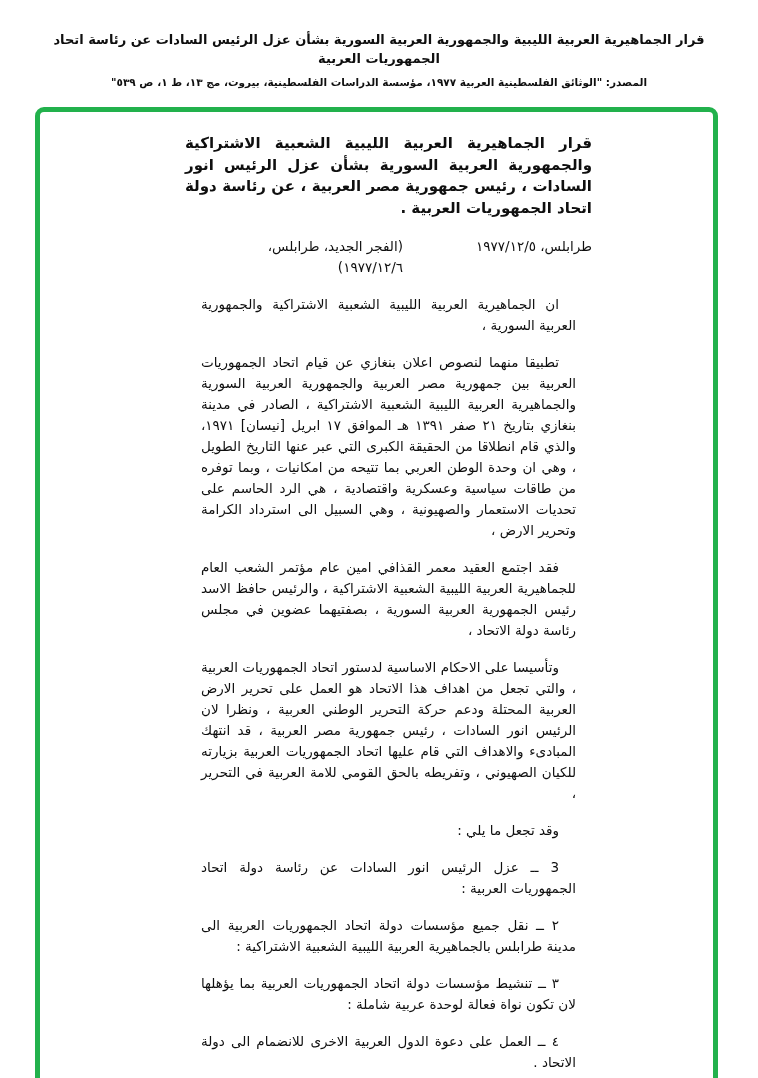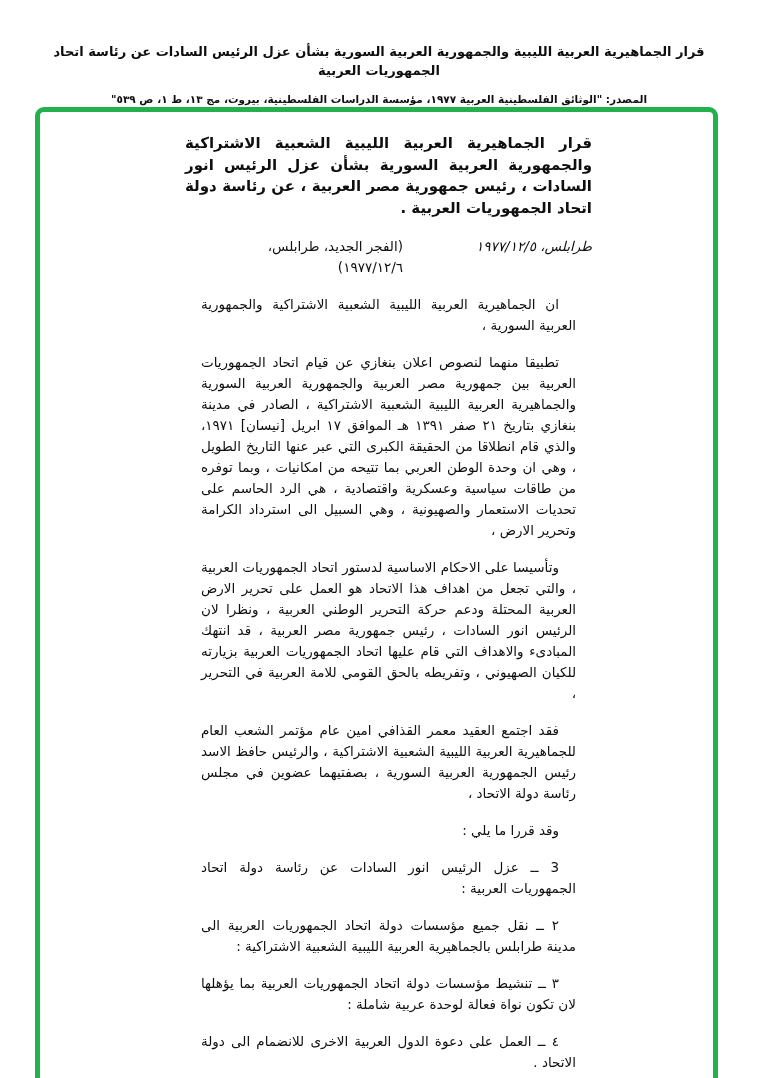--- a/index.html
+++ b/index.html
@@ -19,21 +19,21 @@
   
   .page-header {
     position: absolute;
     top: 30px;
     left: 0;
     width: 758px;
     text-align: center;
     direction: rtl;
   }
   .page-title {
-    margin: 12px auto;
+    margin: 0 auto;
     width: 724px;
     font-size: 13px;
     font-weight: bold;
     line-height: 19px;
   }
   .source-line {
     margin: 7px auto 0;
     width: 700px;
     font-size: 10.5px;
     font-weight: bold;
@@ -70,21 +70,21 @@
   }
   .dateline {
     display: flex;
     justify-content: space-between;
     align-items: flex-start;
     padding-left: 56px;
     margin-bottom: 10px;
     font-size: 13.5px;
     line-height: 21px;
   }
-  .dateline .place-date { white-space: nowrap; font-style: italic; }
+  .dateline .place-date { white-space: nowrap; }
   .dateline .ref {
     width: 162px;
   }
   .paragraphs p {
     margin: 16px;
     font-size: 13.5px;
     line-height: 21px;
     text-align: justify;
     text-indent: 17px;
   }
@@ -113,25 +113,25 @@
       <span class="place-date">طرابلس، ١٩٧٧/١٢/٥</span>
       <span class="ref">(الفجر الجديد، طرابلس، ١٩٧٧/١٢/٦)</span>
     </div>
 
     <div class="paragraphs">
 
         <p>ان الجماهيرية العربية الليبية الشعبية الاشتراكية والجمهورية العربية السورية ،</p>
 
         <p>تطبيقا منهما لنصوص اعلان بنغازي عن قيام اتحاد الجمهوريات العربية بين جمهورية مصر العربية والجمهورية العربية السورية والجماهيرية العربية الليبية الشعبية الاشتراكية ، الصادر في مدينة بنغازي بتاريخ ٢١ صفر ١٣٩١ هـ الموافق ١٧ ابريل [نيسان] ١٩٧١، والذي قام انطلاقا من الحقيقة الكبرى التي عبر عنها التاريخ الطويل ، وهي ان وحدة الوطن العربي بما تتيحه من امكانيات ، وبما توفره من طاقات سياسية وعسكرية واقتصادية ، هي الرد الحاسم على تحديات الاستعمار والصهيونية ، وهي السبيل الى استرداد الكرامة وتحرير الارض ،</p>
 
+        <p>فقد اجتمع العقيد معمر القذافي امين عام مؤتمر الشعب العام للجماهيرية العربية الليبية الشعبية الاشتراكية ، والرئيس حافظ الاسد رئيس الجمهورية العربية السورية ، بصفتيهما عضوين في مجلس رئاسة دولة الاتحاد ،</p>
+
         <p>وتأسيسا على الاحكام الاساسية لدستور اتحاد الجمهوريات العربية ، والتي تجعل من اهداف هذا الاتحاد هو العمل على تحرير الارض العربية المحتلة ودعم حركة التحرير الوطني العربية ، ونظرا لان الرئيس انور السادات ، رئيس جمهورية مصر العربية ، قد انتهك المبادىء والاهداف التي قام عليها اتحاد الجمهوريات العربية بزيارته للكيان الصهيوني ، وتفريطه بالحق القومي للامة العربية في التحرير ،</p>
 
-        <p>فقد اجتمع العقيد معمر القذافي امين عام مؤتمر الشعب العام للجماهيرية العربية الليبية الشعبية الاشتراكية ، والرئيس حافظ الاسد رئيس الجمهورية العربية السورية ، بصفتيهما عضوين في مجلس رئاسة دولة الاتحاد ،</p>
-
-        <p>وقد قررا ما يلي :</p>
+        <p>وقد تجعل ما يلي :</p>
 
         <p>3 ــ عزل الرئيس انور السادات عن رئاسة دولة اتحاد الجمهوريات العربية :</p>
 
         <p>٢ ــ نقل جميع مؤسسات دولة اتحاد الجمهوريات العربية الى مدينة طرابلس بالجماهيرية العربية الليبية الشعبية الاشتراكية :</p>
 
         <p>٣ ــ تنشيط مؤسسات دولة اتحاد الجمهوريات العربية بما يؤهلها لان تكون نواة فعالة لوحدة عربية شاملة :</p>
 
         <p>٤ ــ العمل على دعوة الدول العربية الاخرى للانضمام الى دولة الاتحاد .</p>
 
         <p>يدخل هذا القرار حيز التنفيذ اعتبارا من تاريخ توقيعه .</p>

